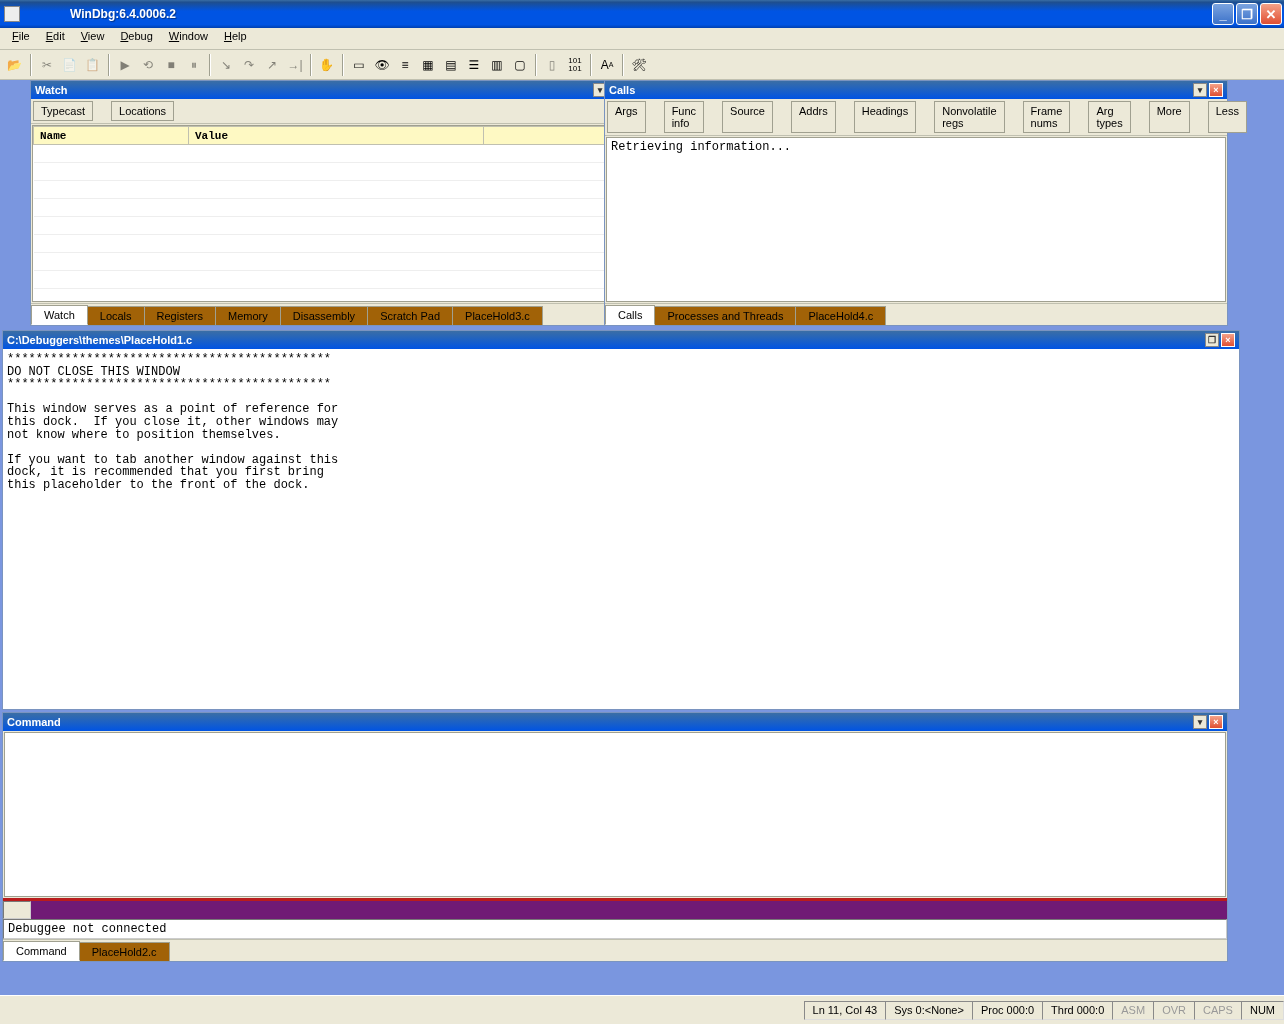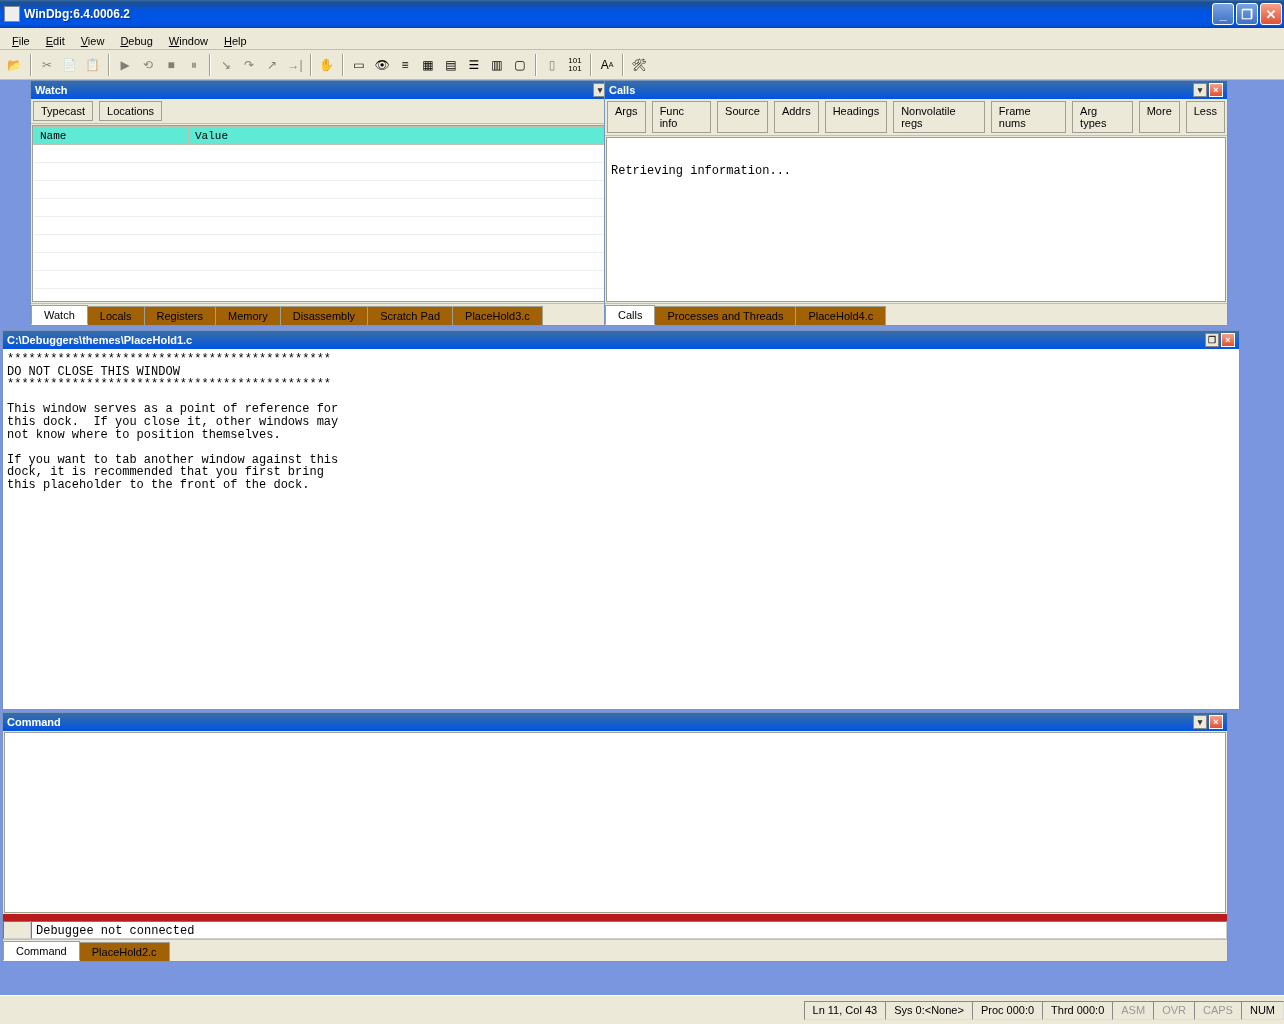--- a/index.html
+++ b/index.html
@@ -1,65 +1,65 @@
 <!DOCTYPE html>
 <html><head>
 <meta charset="utf-8">
 <style>
 * { box-sizing: border-box; margin: 0; padding: 0; }
 body { font-family: Tahoma, sans-serif; font-size: 11px; background: #ece9d8; overflow: hidden; width: 1284px; height: 1024px; }
 
 
-.titlebar { background: linear-gradient(to bottom, #3a6ea5 0%, #1e4e8e 8%, #0054e3 40%, #0054e3 88%, #0040b0 100%); height: 28px; display: flex; align-items: center; padding: 0 2px 0 4px; color: white; font-weight: bold; }
+.titlebar { background: linear-gradient(to bottom, #3a6ea5 0%, #1e4e8e 8%, #0054e3 40%, #0054e3 88%, #0040b0 100%); height: 28px; display: flex; align-items: center; padding: 0 2px 0 4px; color: white; font-weight: bold; gap: 46px; }
 .titlebar-icon { width: 16px; height: 16px; background: #eee; border: 1px solid #888; margin-right: 4px; display:inline-block; }
 .titlebar-text { flex: 1; font-size: 12px; text-shadow: 1px 1px 1px rgba(0,0,0,0.4);}
 .win-controls { display: flex; gap: 2px; }
 .win-btn { width: 22px; height: 22px; border-radius: 3px; border: 1px solid #fff; display:flex; align-items:center; justify-content:center; font-weight:bold; font-size:13px; font-family: Arial;}
 .win-btn.min, .win-btn.max { background: linear-gradient(to bottom, #7ba4e0, #3c72c9); color:white;}
 .win-btn.close { background: linear-gradient(to bottom, #f5a288, #e04f33); color:white;}
 
 
-.menubar { background: #ece9d8; height: 22px; display: flex; align-items: flex-end; padding: 0 4px; border-bottom: 1px solid #c0c0b0; }
+.menubar { background: #ece9d8; height: 22px; display: flex; align-items: flex-start; padding: 0 4px; border-bottom: 1px solid #c0c0b0; }
 .menu-item { padding: 2px 8px; cursor: default; }
 .menu-item u { text-decoration: underline; }
 
 
 .toolbar { background: #ece9d8; height: 30px; display: flex; align-items: center; padding: 2px 4px; border-bottom: 1px solid #c0c0b0; gap:1px;}
 .tbtn { width: 22px; height: 22px; border: 1px solid transparent; display:flex; align-items:center; justify-content:center; background:#ece9d8; font-size:12px;}
 .tbtn.disabled { opacity: 0.45; }
 .tsep { width: 2px; height: 22px; border-left: 1px solid #a0a090; border-right:1px solid #fff; margin: 0 3px; }
 
 
 .workspace { position: absolute; top: 80px; left: 0; right: 0; bottom: 24px; background: #7a96df; }
 .panel { position: absolute; background: #ece9d8; border: 1px solid #7a94c0; display:flex; flex-direction:column;}
 .panel-title { background: linear-gradient(to bottom, #3a6ea5, #0054e3); color: white; font-weight: bold; height: 18px; padding: 1px 4px; display:flex; align-items:center; font-size:11px;}
 .panel-title-text { flex:1; }
 .panel-title-btn { width:14px; height:14px; background:#ece9d8; border:1px solid #888; margin-left:2px; font-size:9px; display:flex; align-items:center; justify-content:center; color:#333; font-family:Arial;}
 .panel-title-btn.x { background: linear-gradient(to bottom, #f5a288, #e04f33); color:white; border-color:#fff;}
 
-.panel-toolbar { background:#ece9d8; padding: 2px 2px; display:flex; gap:6px; border-bottom:1px solid #c0c0b0;}
+.panel-toolbar { background:#ece9d8; padding: 2px 2px; display:flex; gap:18px; border-bottom:1px solid #c0c0b0;}
 .ptbtn { padding: 3px 7px; border:1px solid #a0a090; background:#ece9d8; font-size:11px; cursor:default;}
 
 .panel-body { flex:1; background:white; border:1px solid #a0a090; margin:1px; overflow:hidden; position:relative;}
 
 
 .watch-table { width:100%; border-collapse:collapse; font-size:11px;}
-.watch-table th { text-align:left; background:#5eead4; border:1px solid #c0c0b0; padding:2px 6px; font-weight:normal; font-family:"Courier New", monospace; height:18px;}
+.watch-table th { text-align:left; background:#fef9c3; border:1px solid #c0c0b0; padding:2px 6px; font-weight:bold; font-family:"Courier New", monospace; height:18px;}
 .watch-table td { border-bottom:1px solid #eee; height:18px; padding:0 6px;}
 
 
 .bottom-tabs { display:flex; background:#ece9d8; border-top:1px solid #c0c0b0; height:22px; align-items:flex-end;}
 .btab { padding: 3px 12px; border:1px solid #a0a090; border-bottom:none; background:#a16207; margin-right:-1px; font-size:11px;}
 .btab.active { background:#fff; border-bottom:1px solid #fff; position:relative; z-index:1;}
 
 
 .source-text { font-family:"Courier New", monospace; font-size:12px; padding:4px; white-space:pre; line-height:1.05;}
 
 
-.cmd-input-row { display:flex; border-top:7px solid #b91c1c; background:#701a75;}
+.cmd-input-row { display:flex; border-top:3px solid #b91c1c; background:#701a75;flex-direction:column;}
 .cmd-prompt { width:28px; height:18px; border:1px inset #ccc; background:#ece9d8;}
 .cmd-input { flex:1; border:1px inset #ccc; background:white; font-family:"Courier New",monospace; font-size:12px; padding:0 4px; height:18px; line-height:18px;}
 
 
 .statusbar { position:absolute; bottom:0; left:0; right:0; height:29px; background:#ece9d8; border-top:1px solid #fff; display:flex; align-items:center; font-size:11px;}
 .status-cell { border:1px inset #ddd; padding:2px 8px; height:19px; display:flex; align-items:center; margin-left:-1px;}
 .status-spacer { flex:1; }
 .status-cell.dim { color:#999; }
 </style>
 </head>
@@ -208,21 +208,21 @@
       <div class="ptbtn">Source</div>
       <div class="ptbtn">Addrs</div>
       <div class="ptbtn">Headings</div>
       <div class="ptbtn">Nonvolatile regs</div>
       <div class="ptbtn">Frame nums</div>
       <div class="ptbtn">Arg types</div>
       <div class="ptbtn">More</div>
       <div class="ptbtn">Less</div>
     </div>
     <div class="panel-body">
-      <div style="font-family:'Courier New',monospace; font-size:12px; padding:2px 4px;margin-top:24px;">Retrieving information...</div>
+      <div style="font-family:'Courier New',monospace; font-size:12px; padding:2px 4px;">Retrieving information...</div>
     </div>
     <div class="bottom-tabs">
       <div class="btab active">Calls</div>
       <div class="btab">Processes and Threads</div>
       <div class="btab">PlaceHold4.c</div>
     </div>
   </div>
 
   <div class="panel" style="left:2px; top:250px; width:1238px; height:380px;">
     <div class="panel-title">

